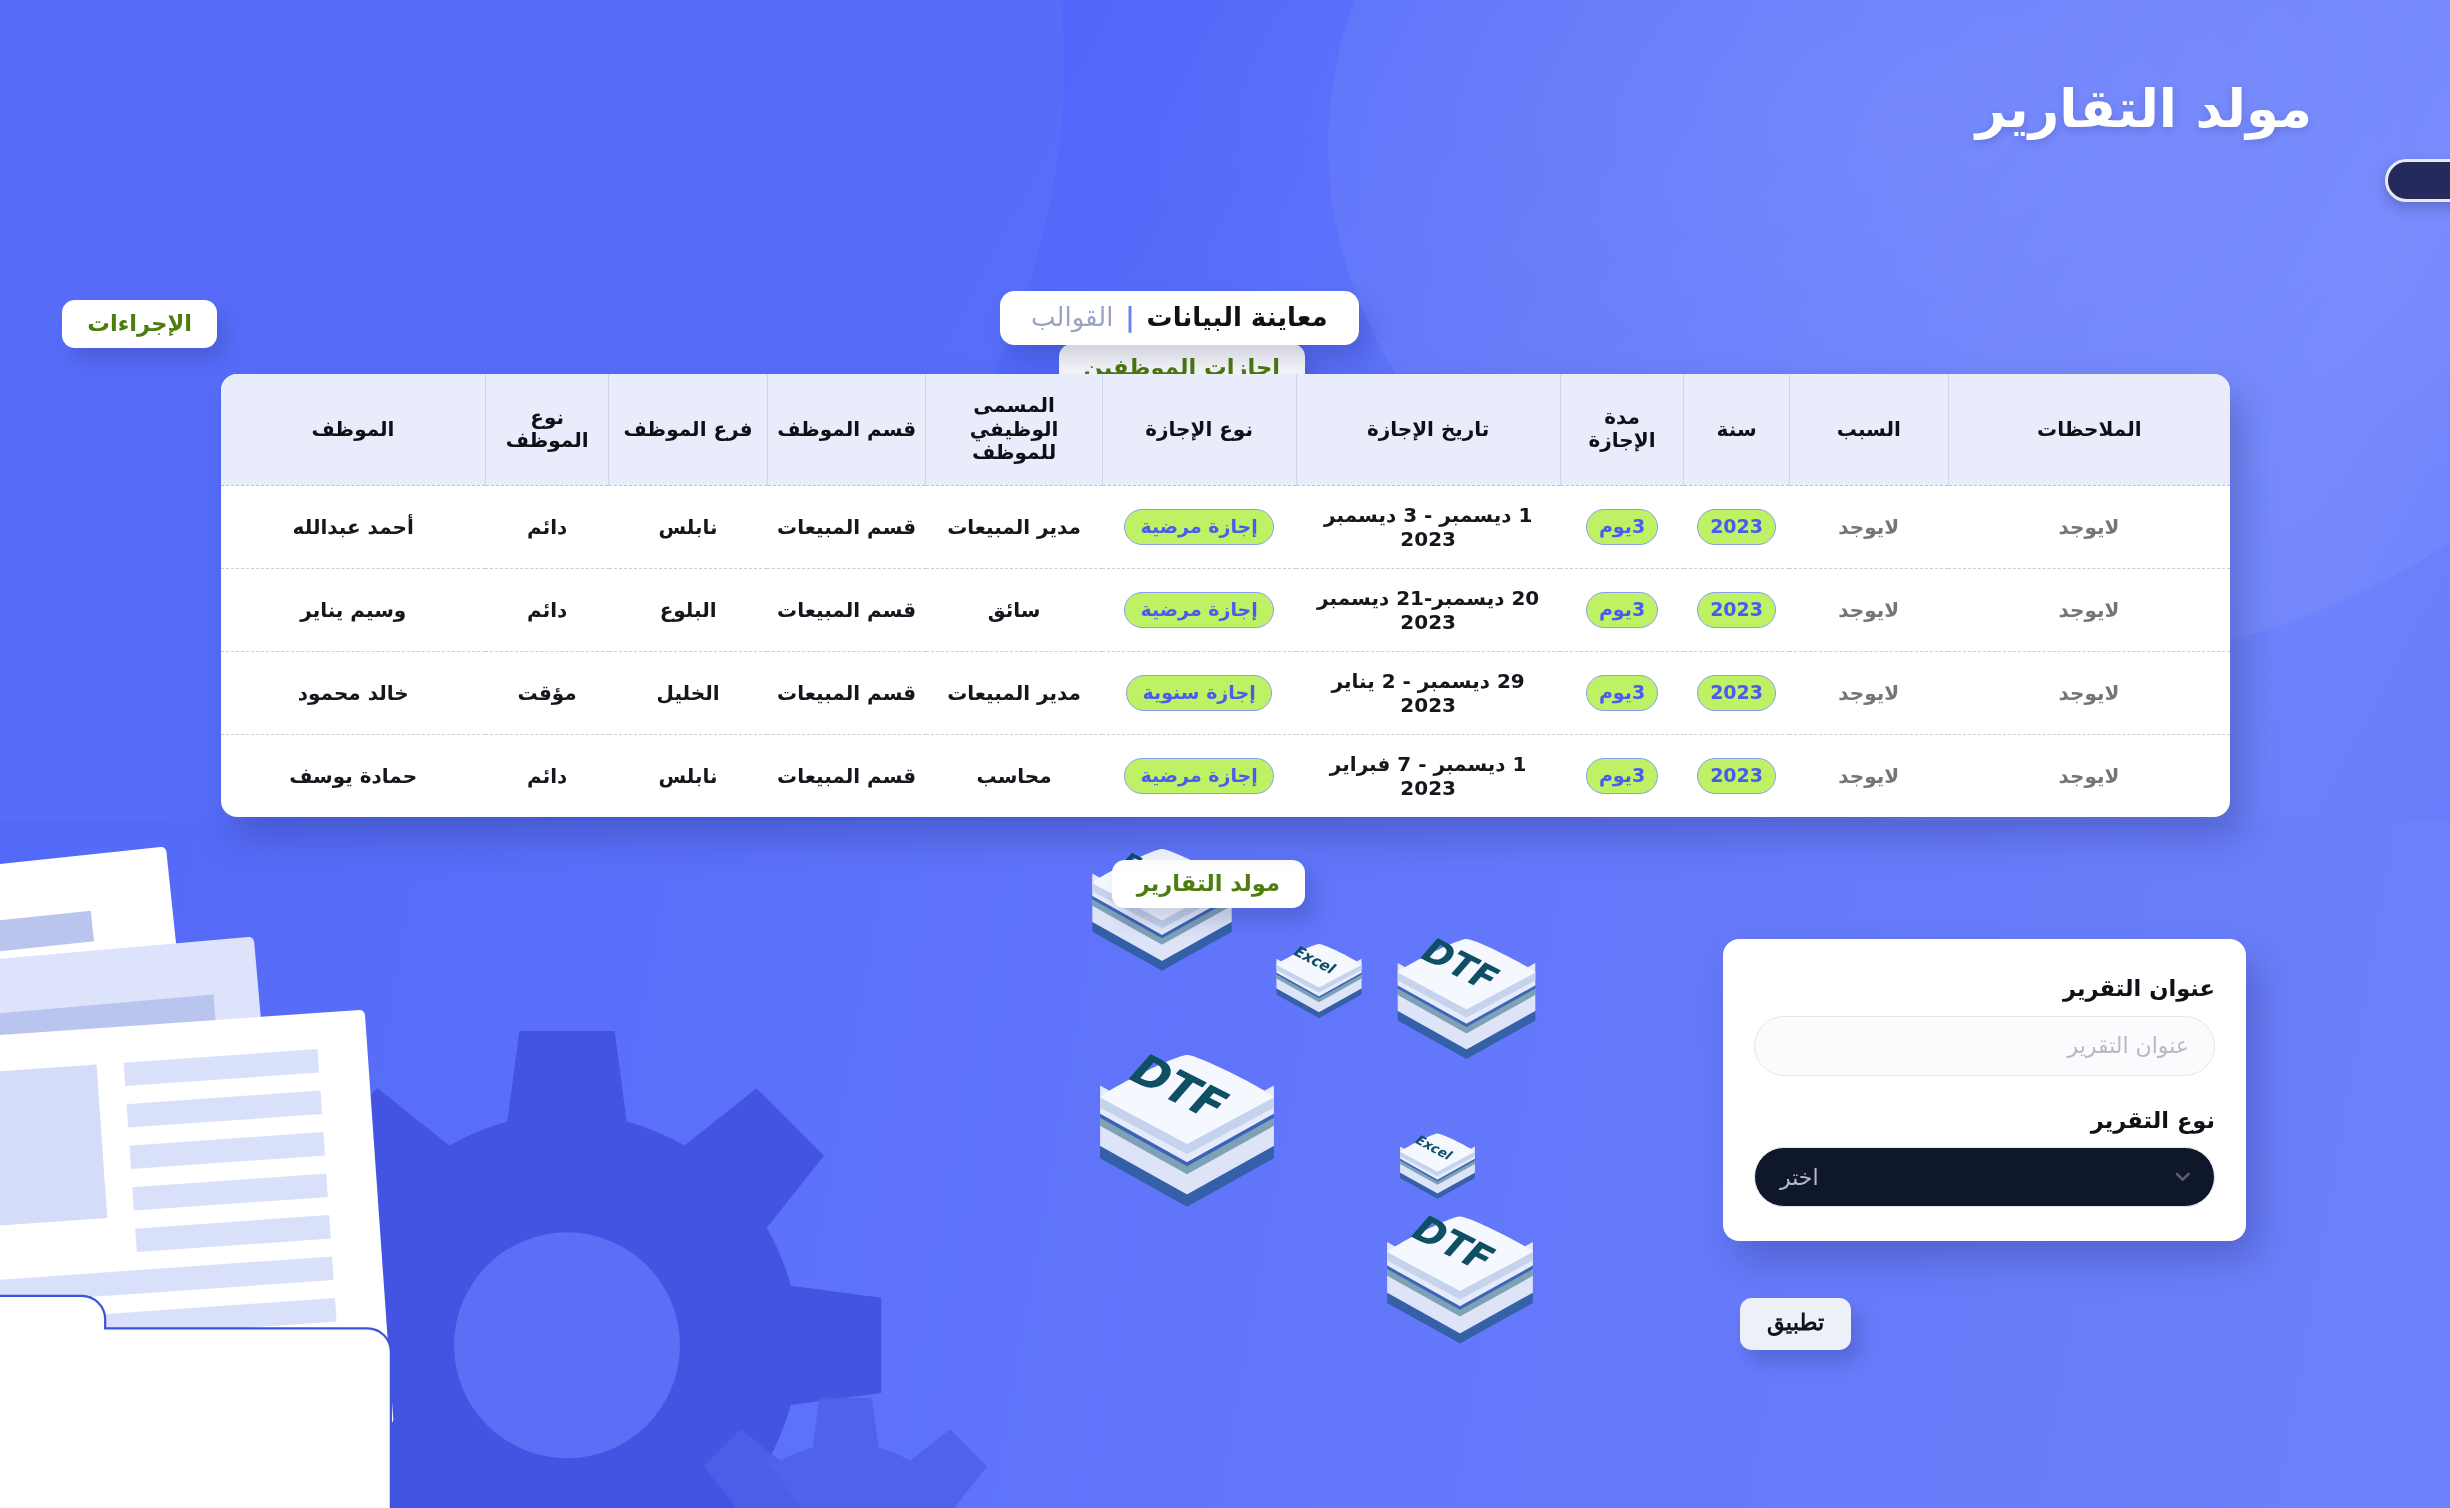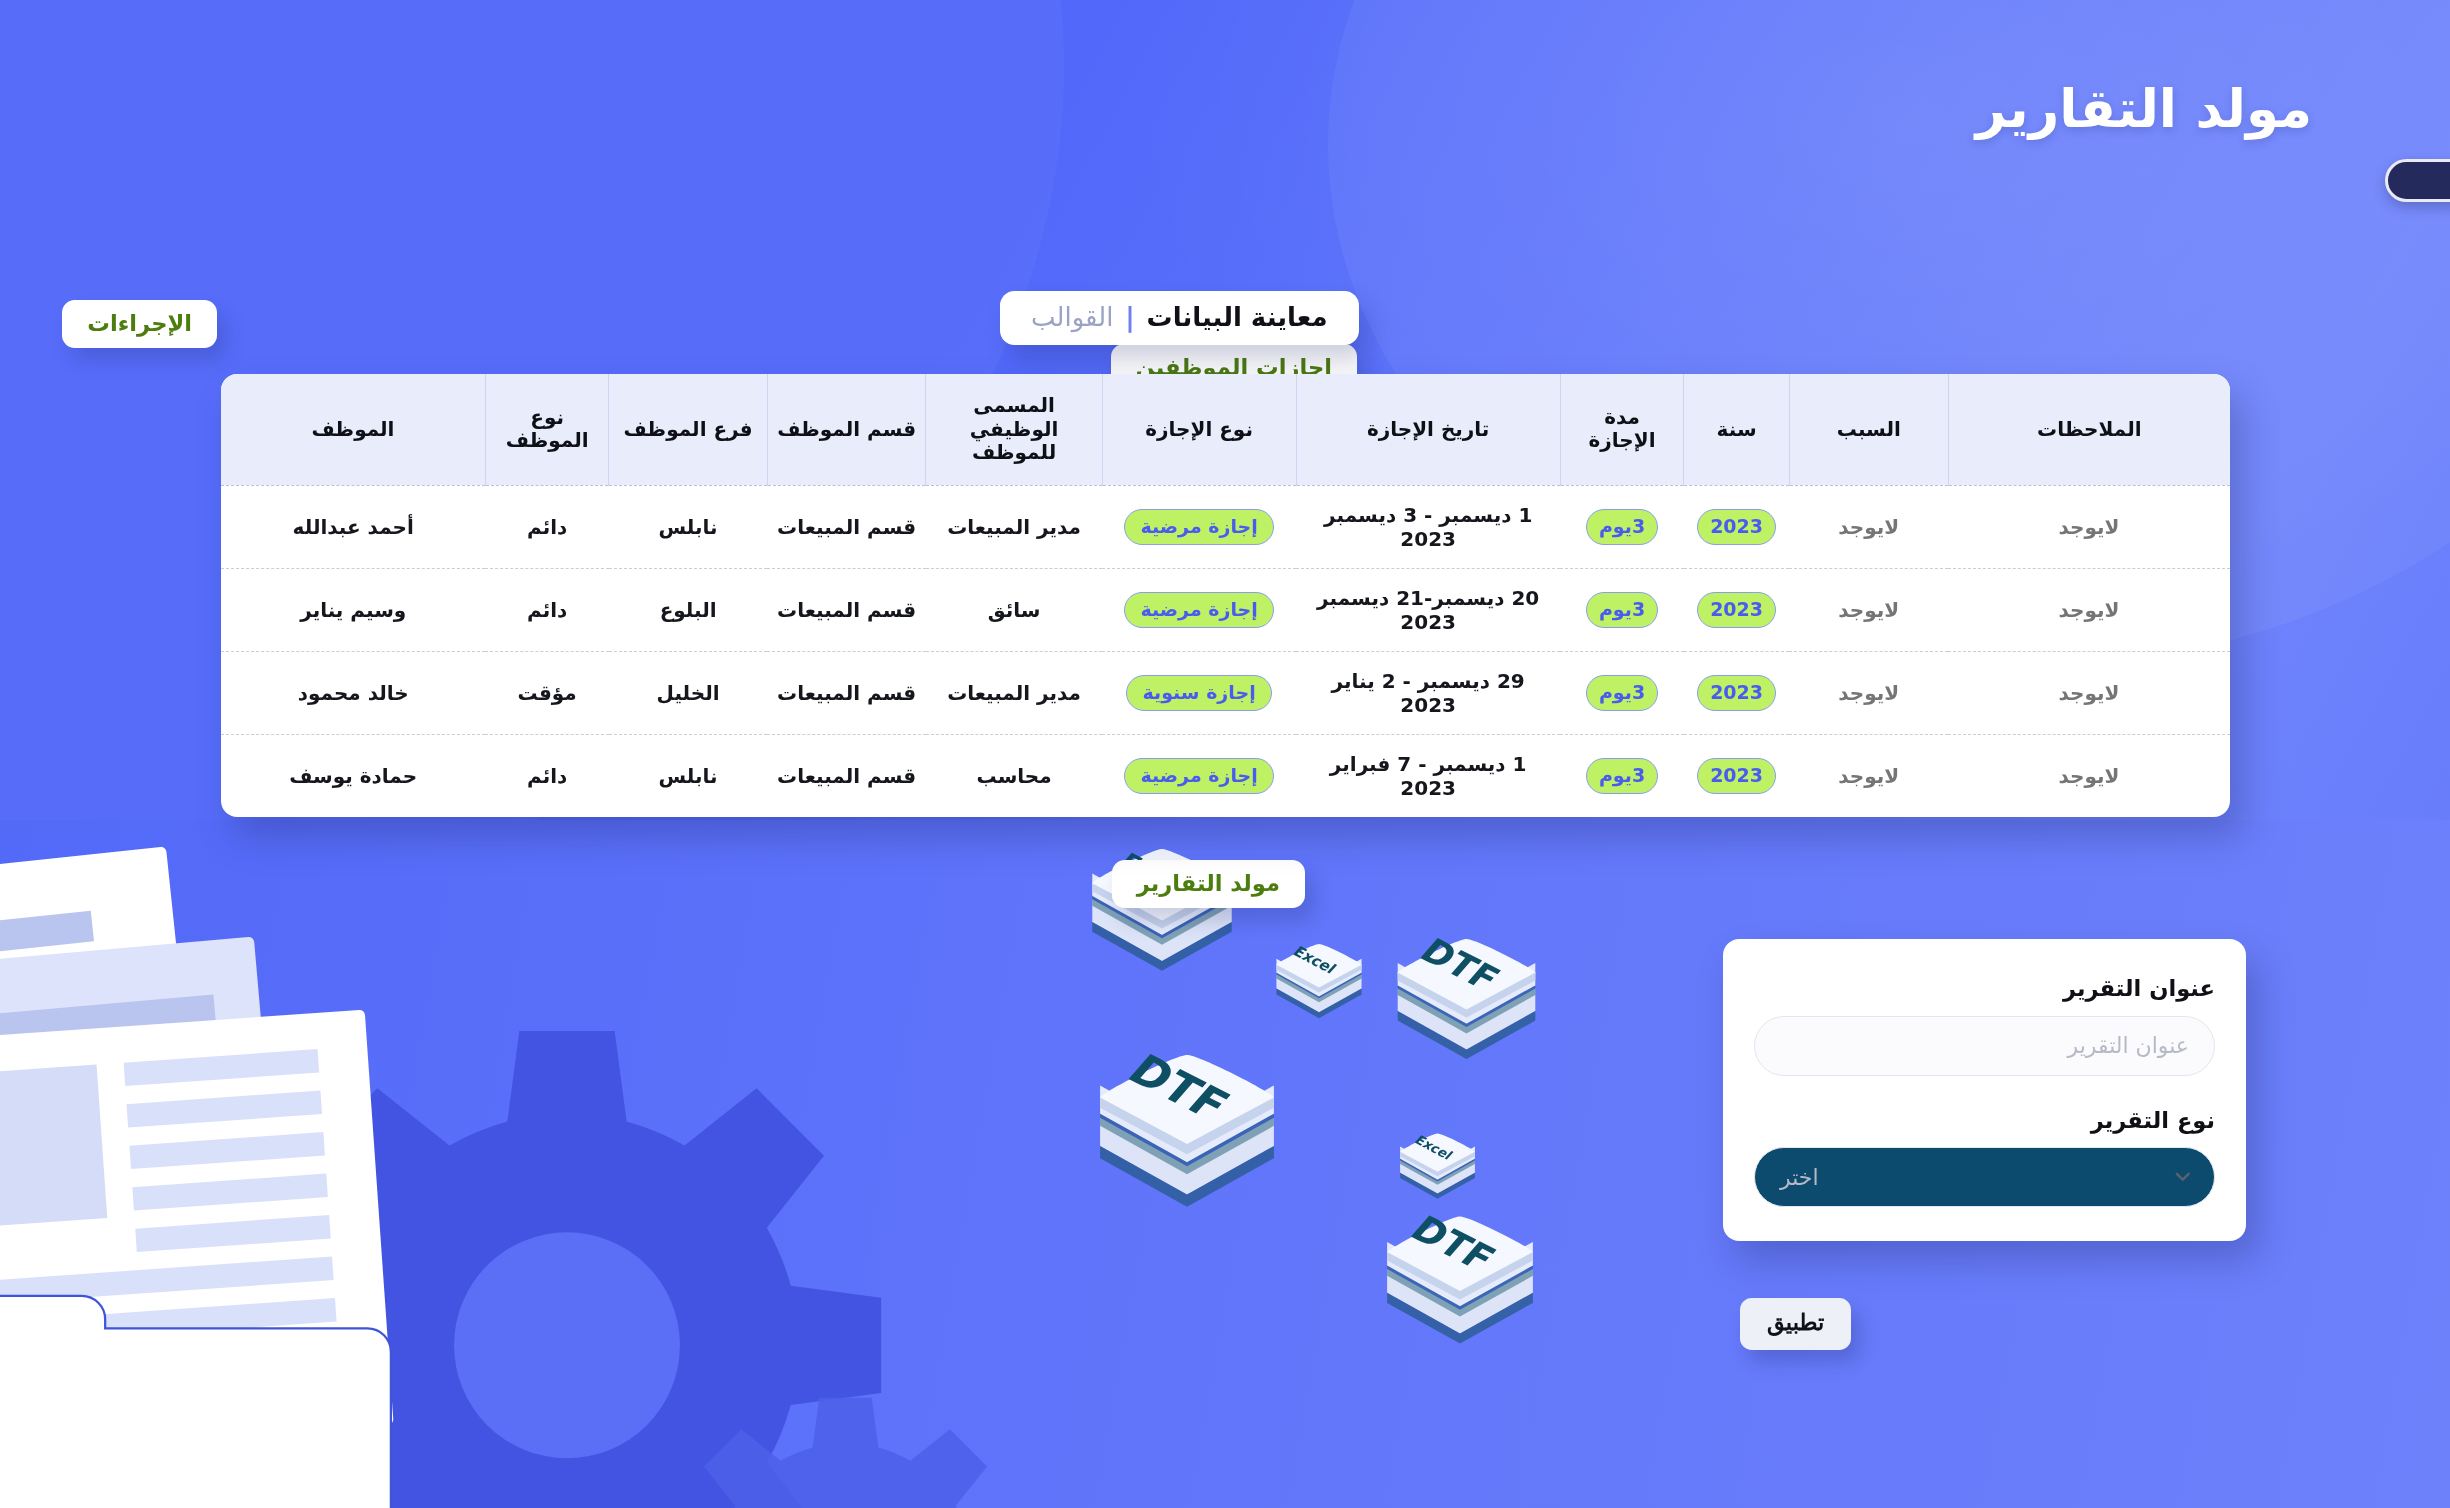--- a/index.html
+++ b/index.html
@@ -120,21 +120,21 @@
     border-radius: 12.7px;
     font-size: 22.6px;
     font-weight: bold;
     color: #4d7c0f;
     padding: 11.8px 25px 13.6px;
     white-space: nowrap;
     box-shadow: 9px 12.7px 20px rgba(25,33,96,0.20);
     line-height: 1;
   }
   .badge-actions   { right: 2233px; top: 300px; }
-  .badge-employees { right: 1093px; top: 344px; text-align: center; }
+  .badge-employees { right: 1145px; top: 344px; text-align: center; }
   .badge-generator { right: 1145px; top: 860px; }
 
   .badge-tabs {
     position: absolute;
     left: 1000px;
     top: 291px;
     background: #ffffff;
     border-radius: 14.5px;
     padding: 12.7px 31px 15.4px;
     box-shadow: 9px 14.5px 23.5px rgba(25,33,96,0.22);
@@ -237,21 +237,21 @@
   }
   .field-input::placeholder { color: #b6bac6; font-size: 22px; }
   .field-gap { height: 31px; }
 
   .select-wrap { position: relative; }
   .select-box {
     width: 100%;
     height: 60px;
     border: 1.4px solid #e3e6ee;
     border-radius: 30px;
-    background: #0c4a6e;
+    background: #0f172a;
     display: flex;
     align-items: center;
     justify-content: space-between;
     padding: 0 20px 0 25px;
     cursor: pointer;
   }
   .select-value { font-size: 22px; color: #b6bac6; }
   .chev { width: 23.5px; height: 23.5px; color: #5b6070; flex: none; }
   .chev svg { width: 100%; height: 100%; display: block; }
 

